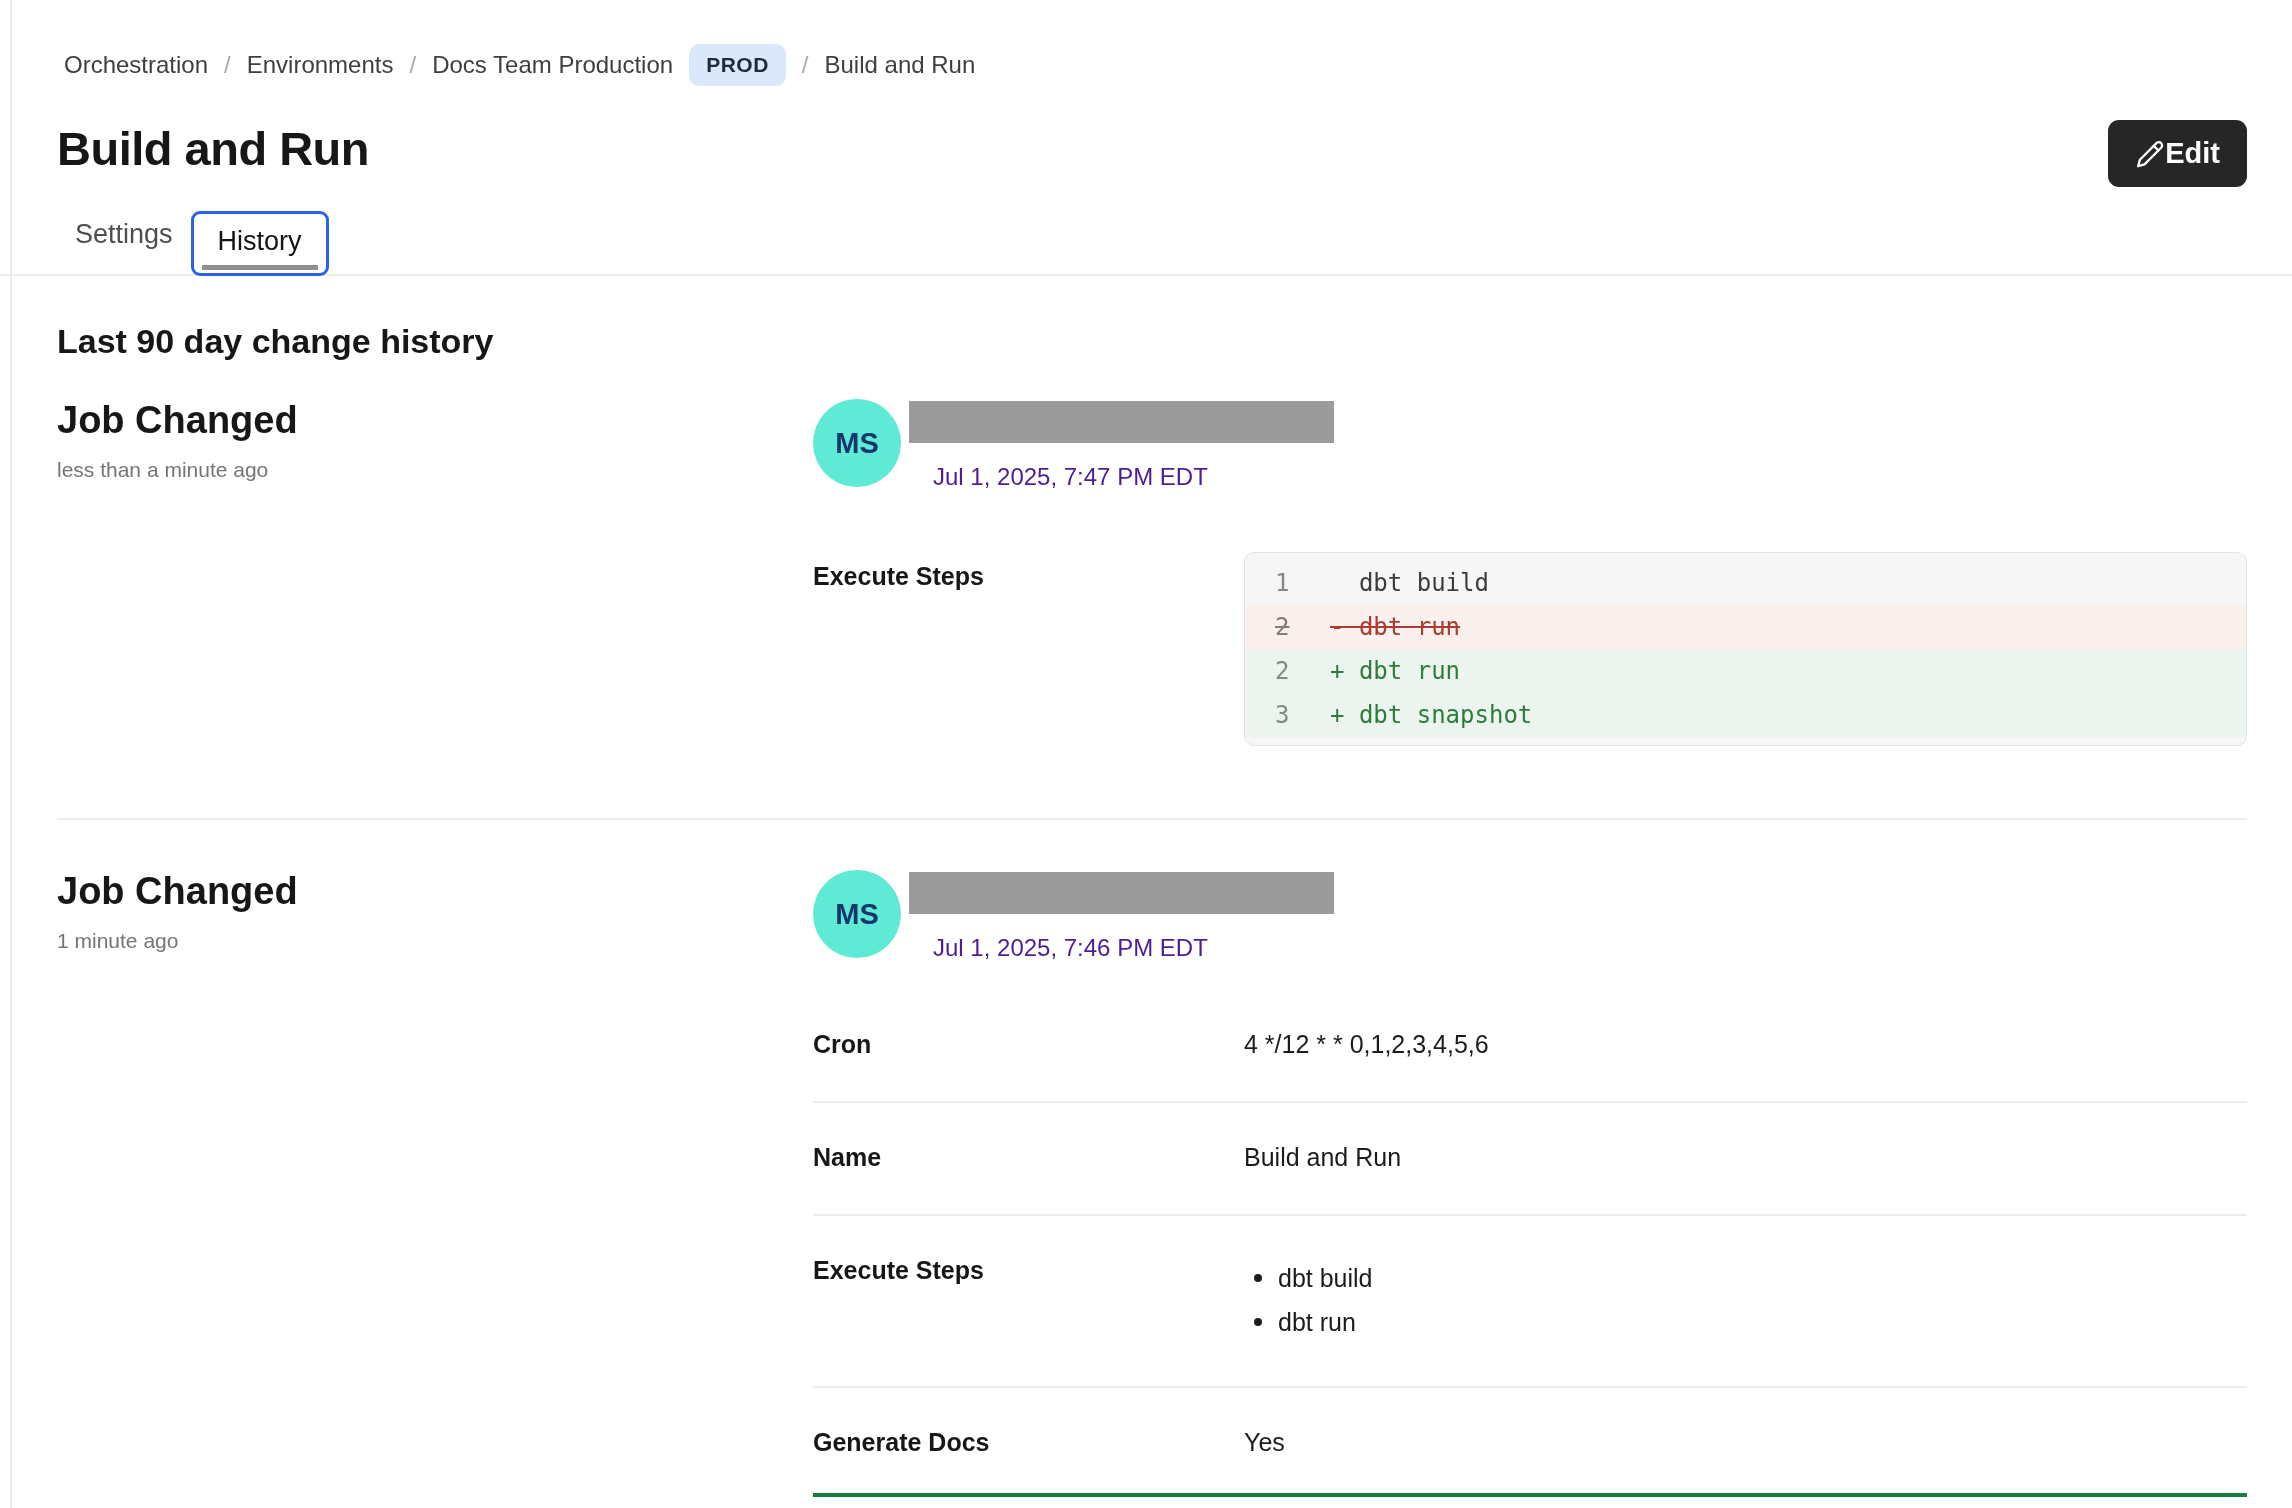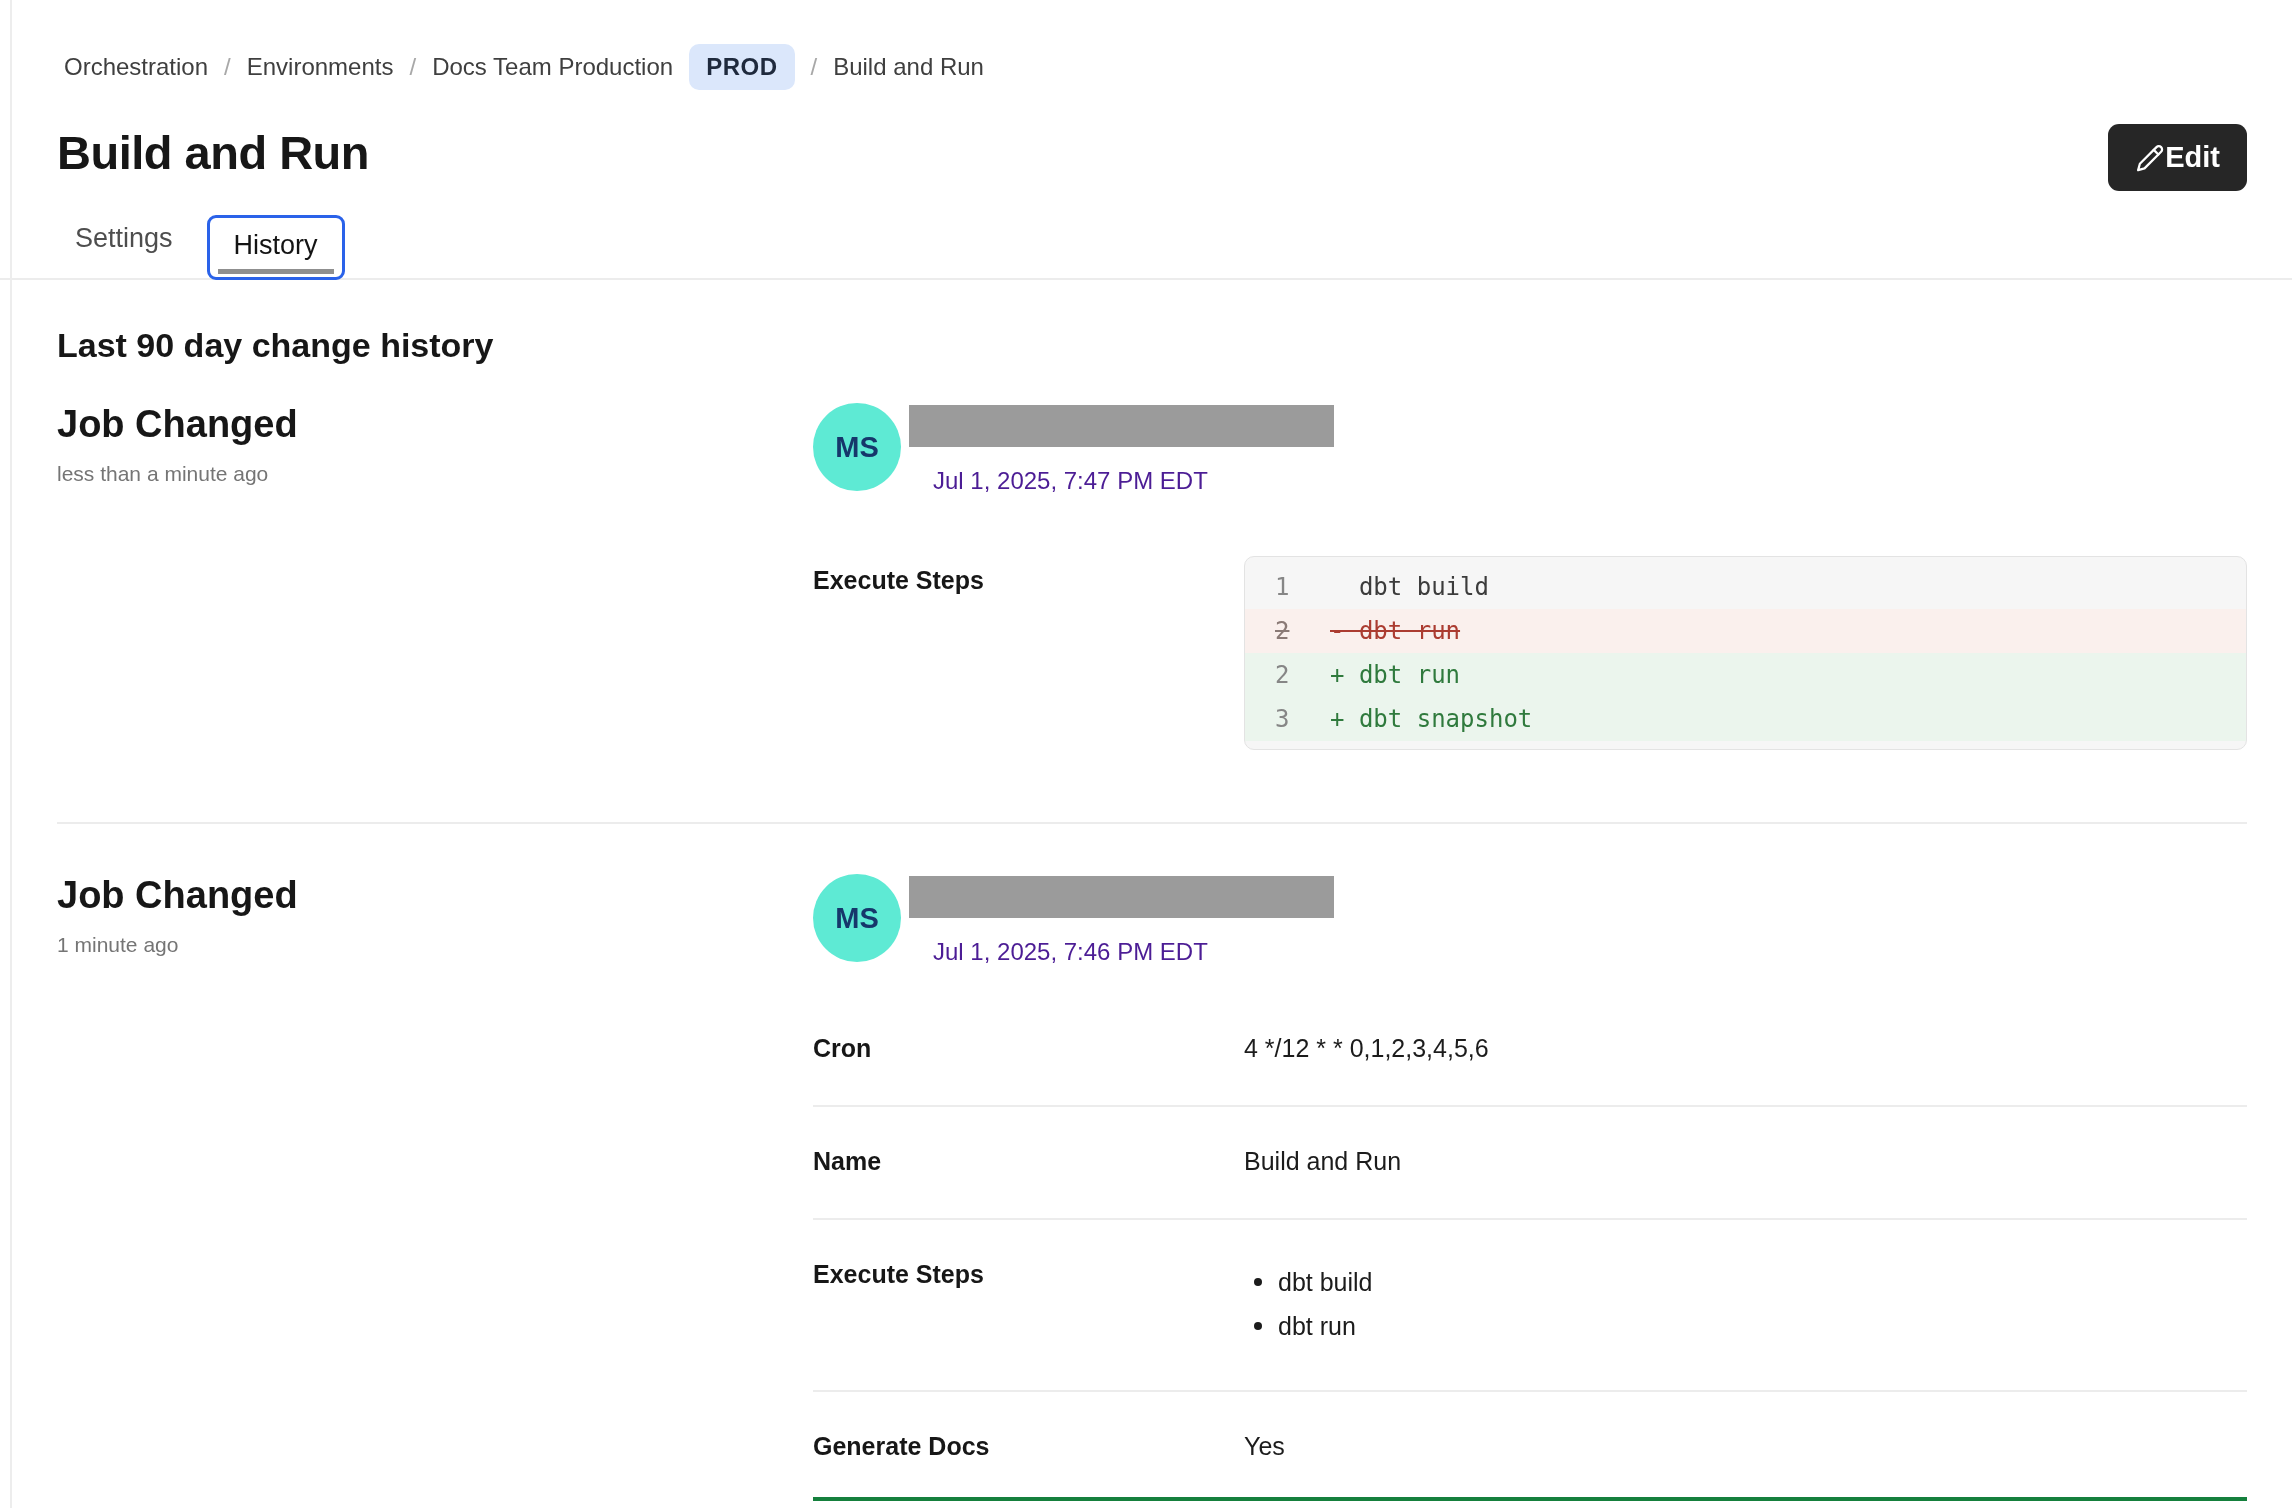--- a/index.html
+++ b/index.html
@@ -11,31 +11,31 @@
     color: #171717;
     position: relative;
     overflow: hidden;
   }
   .left-border { position:absolute; left:10px; top:0; bottom:0; width:2px; background:#ededed; }
 
   
   .breadcrumb { display:flex; align-items:center; gap:16px; margin:44px 45px 0 64px; font-size:24px; color:#3f3f3f; }
   .crumb-link { color:#3f3f3f; cursor:pointer; white-space:nowrap; }
   .crumb-sep { color:#a8a8a8; }
-  .env-badge { background:#dbe7fb; color:#1f2a3d; font-weight:700; font-size:24px; padding:9px 17px; border-radius:10px; letter-spacing:0.5px; }
+  .env-badge { background:#dbe7fb; color:#1f2a3d; font-weight:700; font-size:21px; padding:9px 17px; border-radius:10px; letter-spacing:0.5px; }
   .crumb-current { color:#3f3f3f; white-space:nowrap; }
 
   
   .header-row { display:flex; justify-content:space-between; align-items:flex-start; margin:34px 45px 0 57px; }
   .page-title { font-size:47px; font-weight:700; line-height:58px; letter-spacing:-0.5px; }
   .edit-btn { display:flex; align-items:center; background:#262626; color:#ffffff; border:none; border-radius:11px; padding:17px 27px; font-size:29px; font-weight:600; font-family:inherit; cursor:pointer; }
   .edit-btn svg { display:block; }
 
   
-  .tabs-row { margin-top:18px; padding-left:75px; border-bottom:2px solid #ececec; display:flex; align-items:flex-end; gap:34px; }
+  .tabs-row { margin-top:18px; padding-left:75px; border-bottom:2px solid #ececec; display:flex; align-items:flex-end; gap:18px; }
   .tab { font-size:27px; font-weight:500; color:#4e4e4e; padding:14px 0 24px; cursor:pointer; }
   .tab.active { color:#141414; border:3px solid #2a62e9; border-radius:9px; padding:12px 24px 16px; margin-bottom:-2px; position:relative; background:#ffffff; }
   .tab.active::after { content:""; position:absolute; left:8px; right:8px; bottom:3px; height:5px; background:#8f8f8f; }
 
   .section-heading { margin:46px 45px 0 57px; font-size:34px; font-weight:700; }
 
   
   .entry { display:grid; grid-template-columns:756px 1fr; margin:0 45px 0 57px; }
   .entry-1 { margin-top:38px; }
   .entry-2 { margin-top:50px; }

